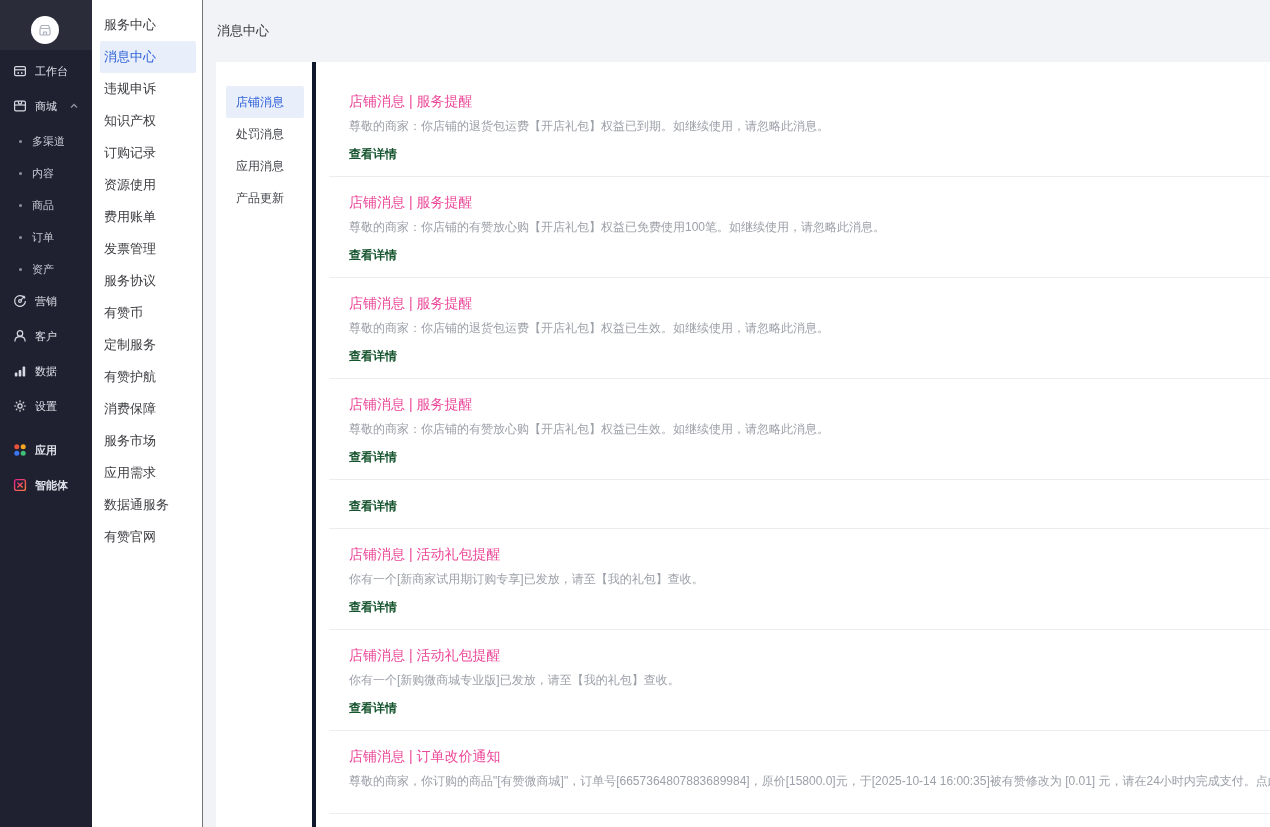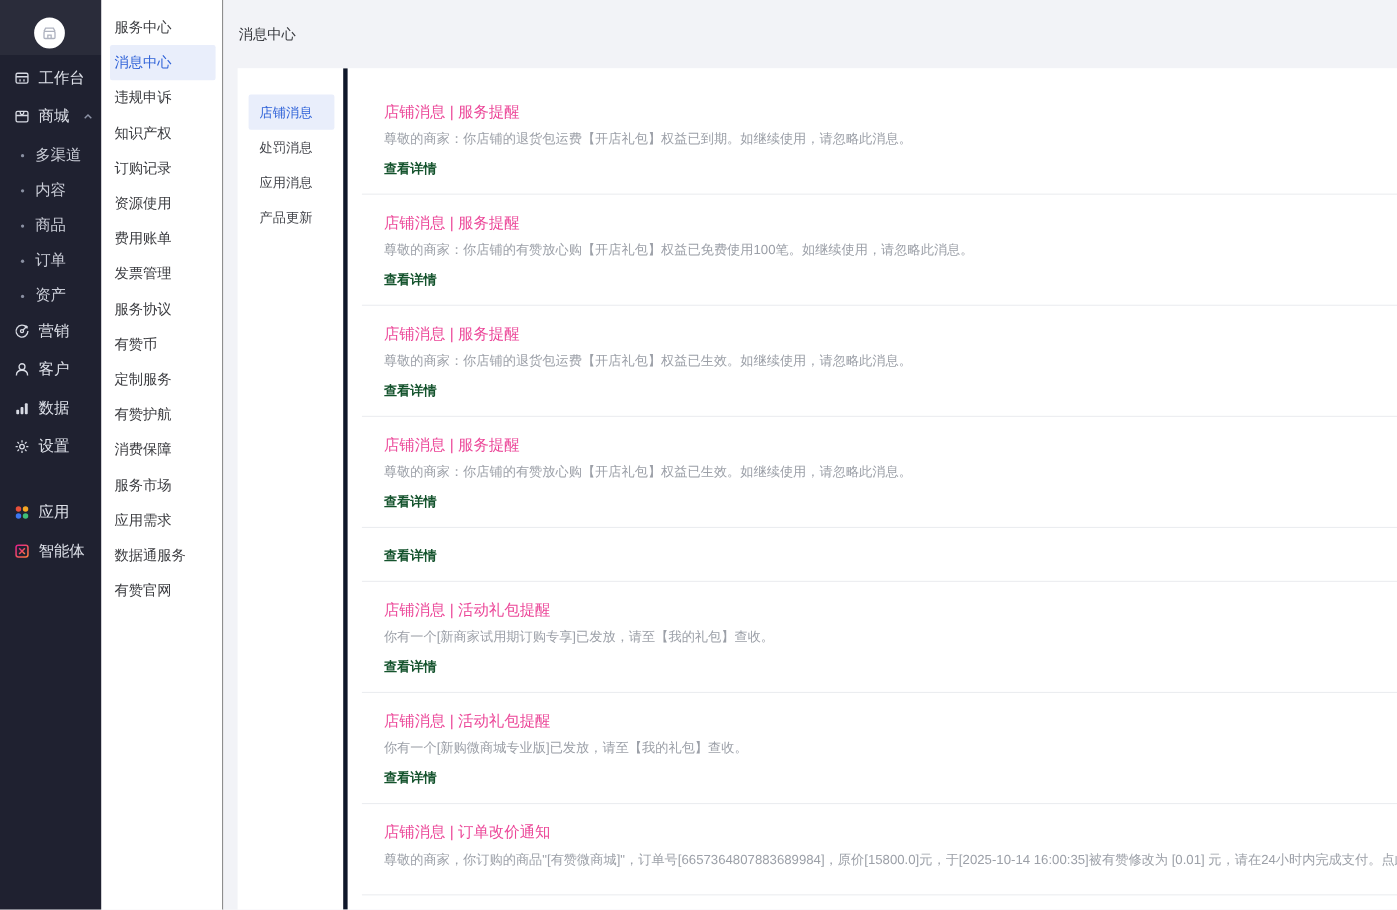--- a/index.html
+++ b/index.html
@@ -29,28 +29,28 @@
   .avatar {
     position: absolute; left: 31px; top: 16px;
     width: 28px; height: 28px; border-radius: 50%;
     background: #fff;
     display: flex; align-items: center; justify-content: center;
   }
   .side-item {
     height: 32px; margin-bottom: 3px;
     display: flex; align-items: center;
     padding-left: 12px; gap: 7px;
-    font-size: 14px; color: #dde0e8; cursor: pointer;
+    font-size: 11px; color: #dde0e8; cursor: pointer;
     white-space: nowrap;
   }
   .side-item.sub { margin-bottom: 0; padding-left: 19px; gap: 10px; color: #c9ccd6; }
   .bullet { width: 3px; height: 3px; border-radius: 50%; background: #8a90a2; flex: 0 0 3px; }
   .side-icon { width: 16px; height: 16px; flex: 0 0 16px; display: inline-flex; }
   .chev { margin-left: 5px; display: inline-flex; }
-  .side-footer { margin-top: 28px; }
+  .side-footer { margin-top: 12px; font-weight: bold; }
 
   
   .submenu {
     width: 111px; flex: 0 0 111px;
     background: #ffffff;
     border-right: 1px solid #737373;
     padding-top: 9px;
   }
   .submenu-item {
     height: 32px; margin: 0 6px 0 8px;

